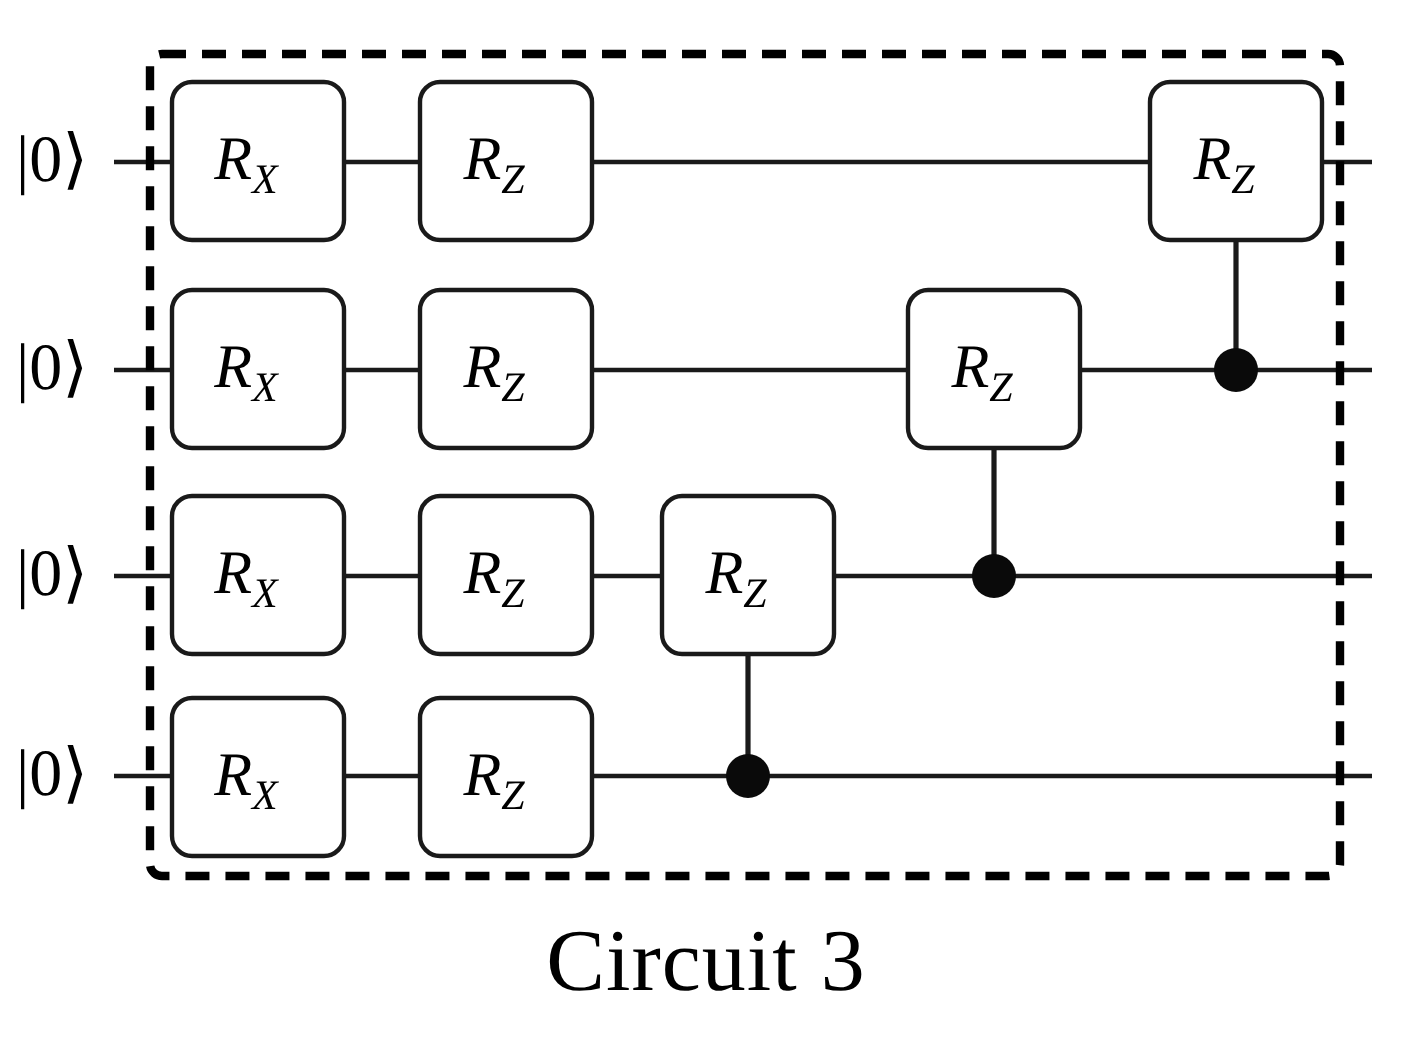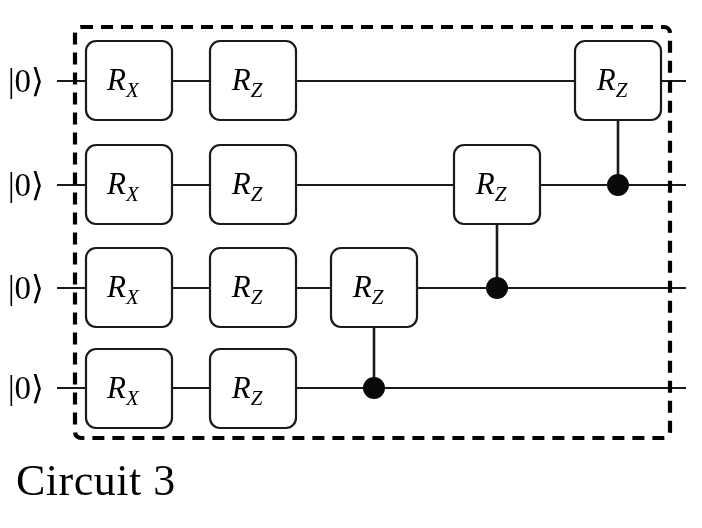--- a/index.html
+++ b/index.html
@@ -64,24 +64,24 @@
     position: absolute;
     font-family: "Liberation Serif", "DejaVu Serif", serif;
     font-size: 33px;
     color: #000000;
     line-height: 1;
     white-space: nowrap;
     transform: translate(0, -50%);
   }
   #caption {
     position: absolute;
-    left: 16px;
+    left: 4px;
     right: 0;
     top: 455px;
-    text-align: left;
+    text-align: center;
     font-family: "Liberation Serif", "DejaVu Serif", serif;
     font-size: 44px;
     color: #000000;
     letter-spacing: 0.5px;
   }
 </style>
 </head>
 <body>
 
 <div id="canvas">

